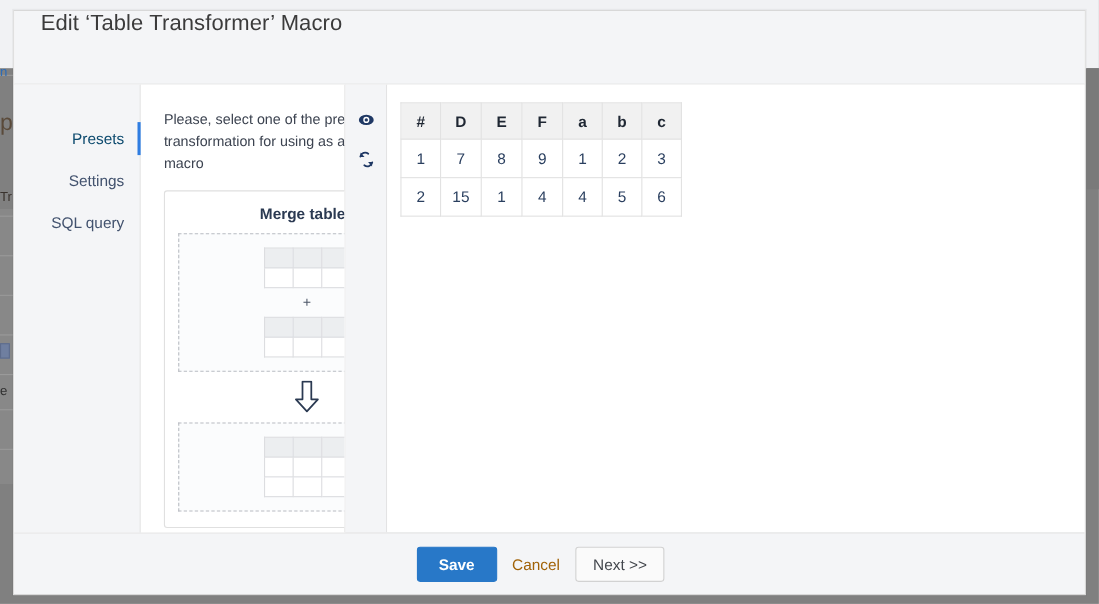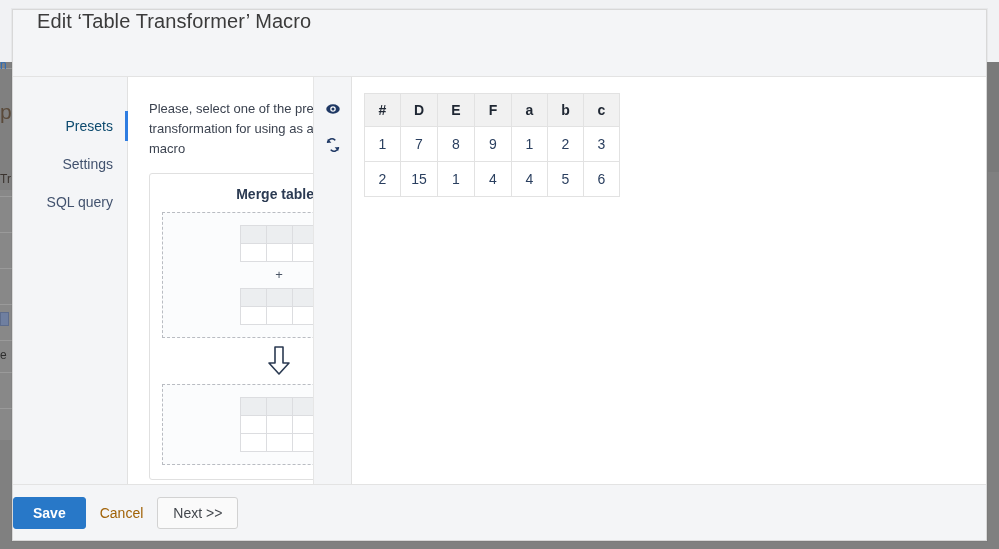--- a/index.html
+++ b/index.html
@@ -249,21 +249,21 @@
   #preview-table th.c-wide, #preview-table td.c-wide { min-width: 37px; }
 
   
   #modal-footer {
     flex: 0 0 56px;
     height: 56px;
     background: #f4f5f7;
     border-top: 1px solid #e3e3e3;
     display: flex;
     align-items: center;
-    justify-content: flex-start;
+    justify-content: center;
     padding-right: 16px;
     gap: 12px;
   }
   #save-button {
     background: #2878c8;
     color: #ffffff;
     border: 1px solid #2878c8;
     border-radius: 3px;
     font-size: 14px;
     font-weight: bold;

